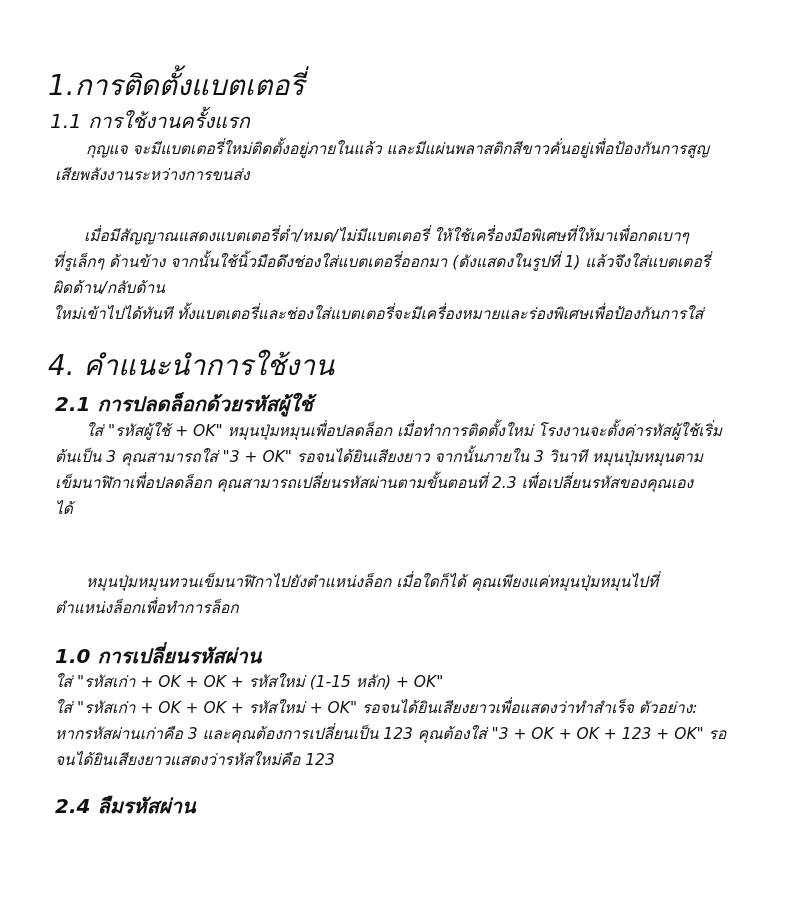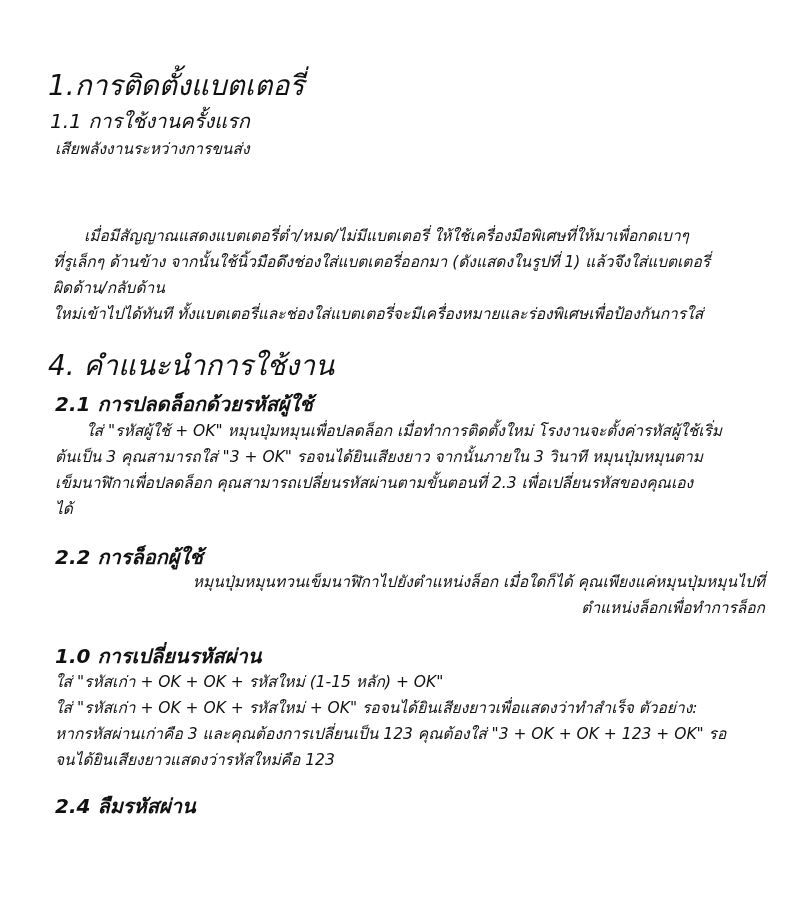--- a/index.html
+++ b/index.html
@@ -18,42 +18,42 @@
   </style>
 </head>
 <body>
 
 <div class="doc">
 
   <div class="h1" style="top:52px;">1.การติดตั้งแบตเตอรี่</div>
 
   <div class="h2" style="left:50px; top:92px;">1.1 การใช้งานครั้งแรก</div>
   <div class="para" style="top:120px;">
+    <span class="line indent">กุญแจ จะมีแบตเตอรี่ใหม่ติดตั้งอยู่ภายในแล้ว และมีแผ่นพลาสติกสีขาวคั่นอยู่เพื่อป้องกันการสูญ</span>
     <span class="line">เสียพลังงานระหว่างการขนส่ง</span>
   </div>
 
   <div class="para" style="top:207px; left:53px;">
     <span class="line indent">เมื่อมีสัญญาณแสดงแบตเตอรี่ต่ำ/หมด/ไม่มีแบตเตอรี่ ให้ใช้เครื่องมือพิเศษที่ให้มาเพื่อกดเบาๆ</span>
     <span class="line">ที่รูเล็กๆ ด้านข้าง จากนั้นใช้นิ้วมือดึงช่องใส่แบตเตอรี่ออกมา (ดังแสดงในรูปที่ 1) แล้วจึงใส่แบตเตอรี่</span>
     <span class="line">ผิดด้าน/กลับด้าน</span>
     <span class="line">ใหม่เข้าไปได้ทันที ทั้งแบตเตอรี่และช่องใส่แบตเตอรี่จะมีเครื่องหมายและร่องพิเศษเพื่อป้องกันการใส่</span>
   </div>
 
   <div class="h1" style="top:332px;">4. คำแนะนำการใช้งาน</div>
 
   <div class="h2 h2b" style="left:55px; top:375px;">2.1 การปลดล็อกด้วยรหัสผู้ใช้</div>
   <div class="para" style="top:402px;">
     <span class="line indent">ใส่ "รหัสผู้ใช้ + OK" หมุนปุ่มหมุนเพื่อปลดล็อก เมื่อทำการติดตั้งใหม่ โรงงานจะตั้งค่ารหัสผู้ใช้เริ่ม</span>
     <span class="line">ต้นเป็น 3 คุณสามารถใส่ "3 + OK" รอจนได้ยินเสียงยาว จากนั้นภายใน 3 วินาที หมุนปุ่มหมุนตาม</span>
     <span class="line">เข็มนาฬิกาเพื่อปลดล็อก คุณสามารถเปลี่ยนรหัสผ่านตามขั้นตอนที่ 2.3 เพื่อเปลี่ยนรหัสของคุณเอง</span>
     <span class="line">ได้</span>
   </div>
 
-  <div class="h2 h2b" style="left:55px; top:528px;">2.2 การล็อกผู้ใช้</div>
-  <div class="para" style="top:553px;text-align:right;">
+  <div class="para" style="top:553px;">
     <span class="line indent">หมุนปุ่มหมุนทวนเข็มนาฬิกาไปยังตำแหน่งล็อก เมื่อใดก็ได้ คุณเพียงแค่หมุนปุ่มหมุนไปที่</span>
     <span class="line">ตำแหน่งล็อกเพื่อทำการล็อก</span>
   </div>
 
   <div class="h2 h2b" style="left:55px; top:627px;">1.0 การเปลี่ยนรหัสผ่าน</div>
   <div class="para" style="top:653px;">
     <span class="line">ใส่ "รหัสเก่า + OK + OK + รหัสใหม่ (1-15 หลัก) + OK"</span>
     <span class="line">ใส่ "รหัสเก่า + OK + OK + รหัสใหม่ + OK" รอจนได้ยินเสียงยาวเพื่อแสดงว่าทำสำเร็จ ตัวอย่าง:</span>
     <span class="line">หากรหัสผ่านเก่าคือ 3 และคุณต้องการเปลี่ยนเป็น 123 คุณต้องใส่ "3 + OK + OK + 123 + OK" รอ</span>
     <span class="line">จนได้ยินเสียงยาวแสดงว่ารหัสใหม่คือ 123</span>

